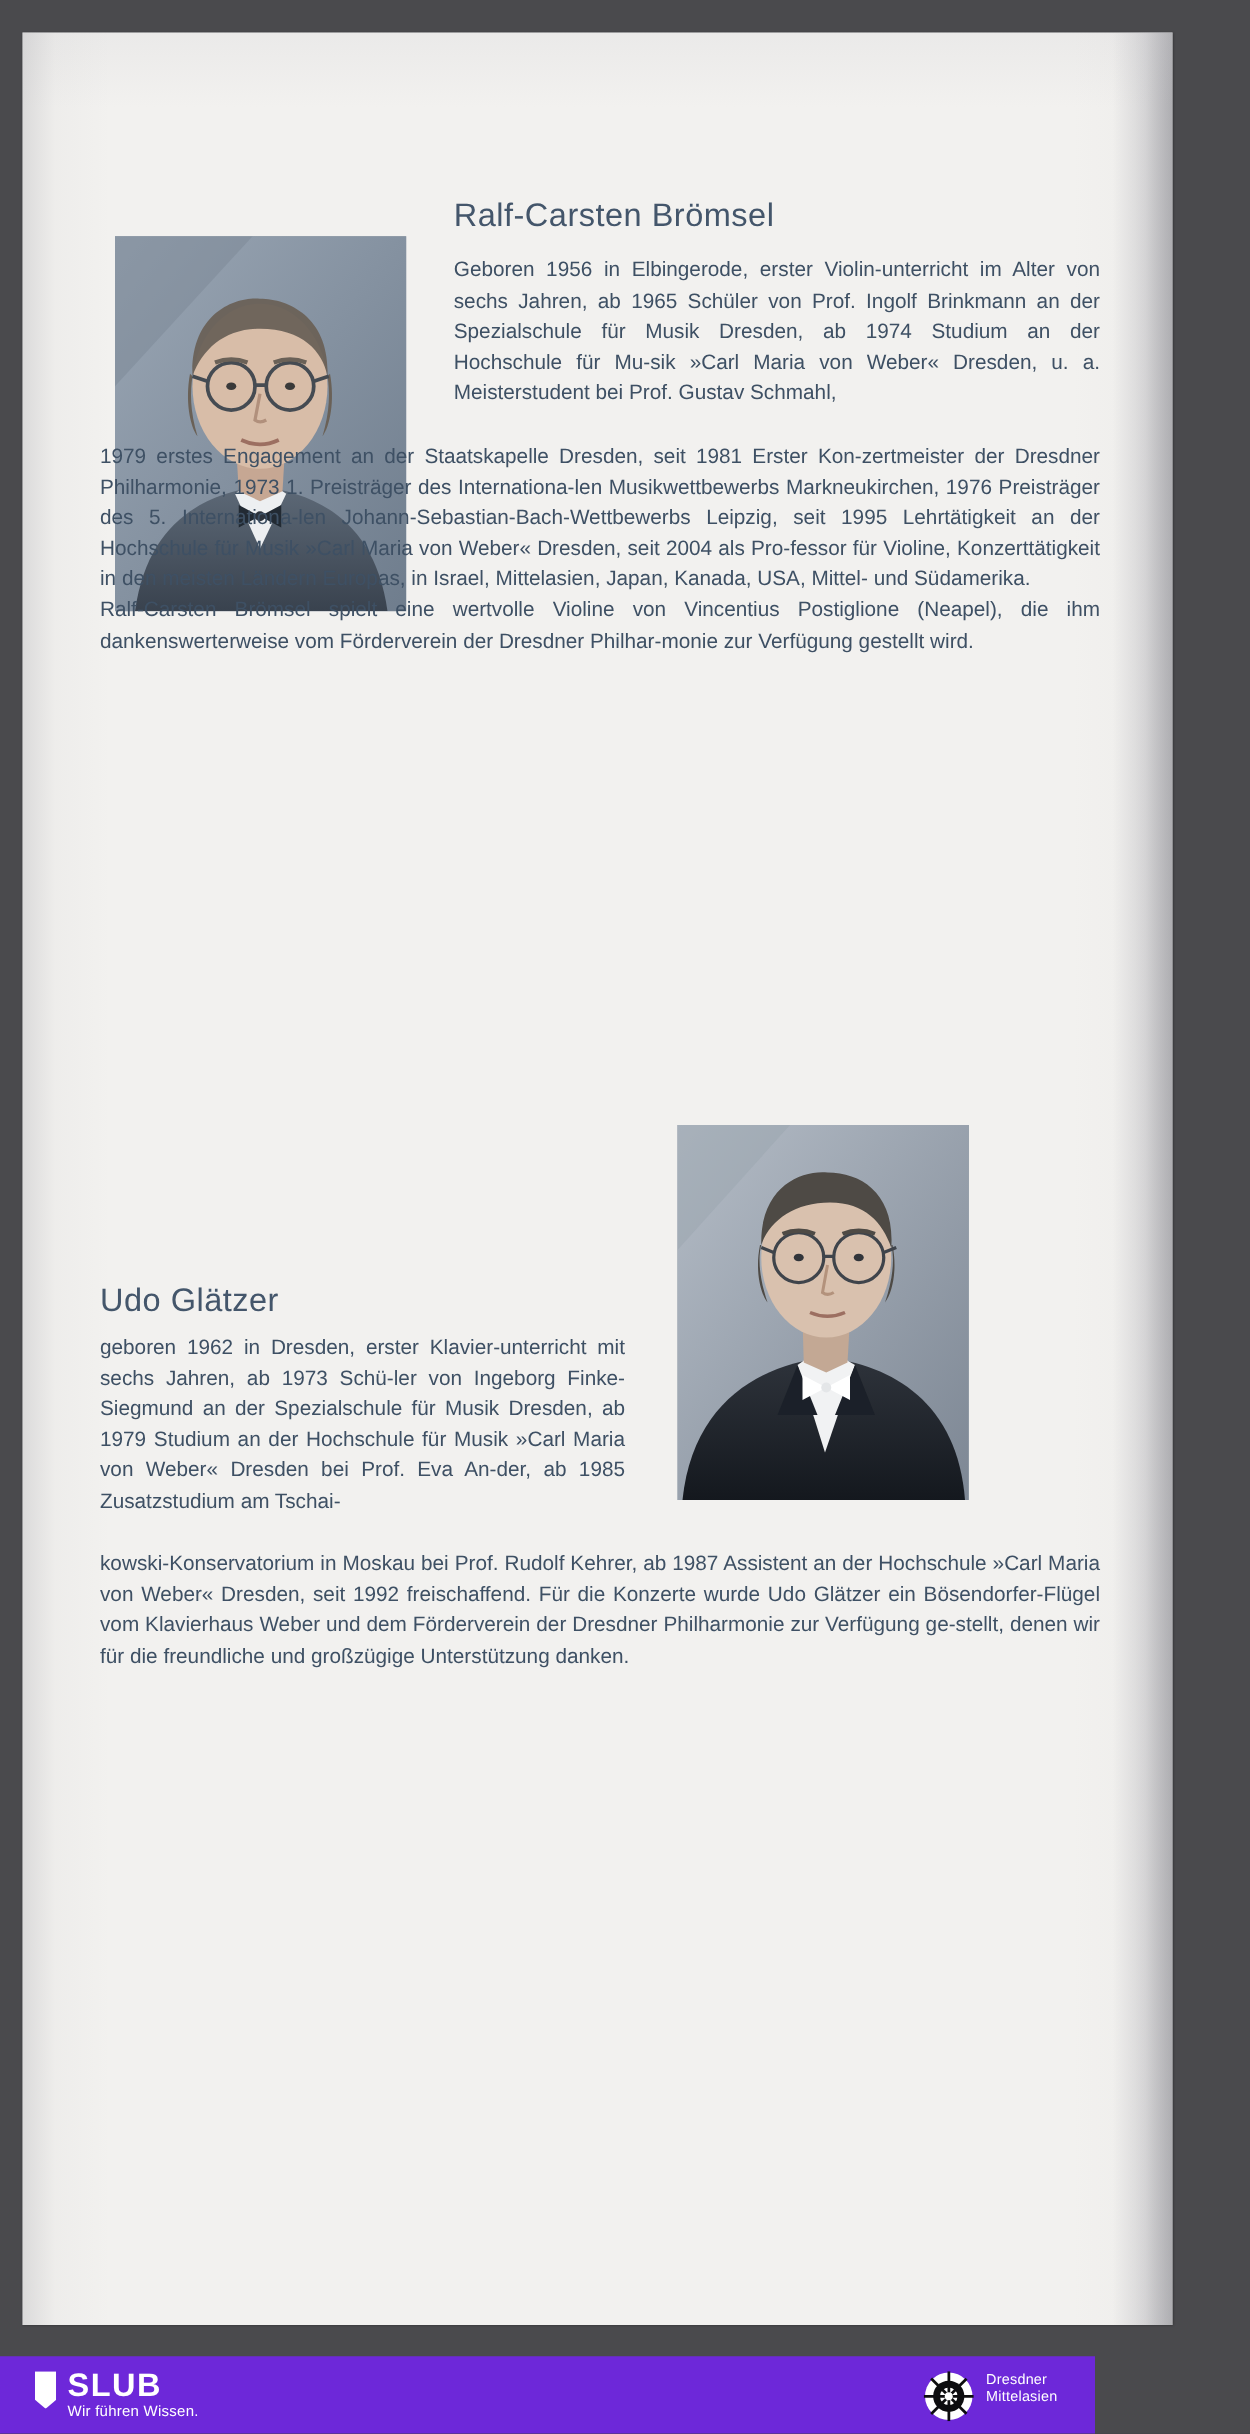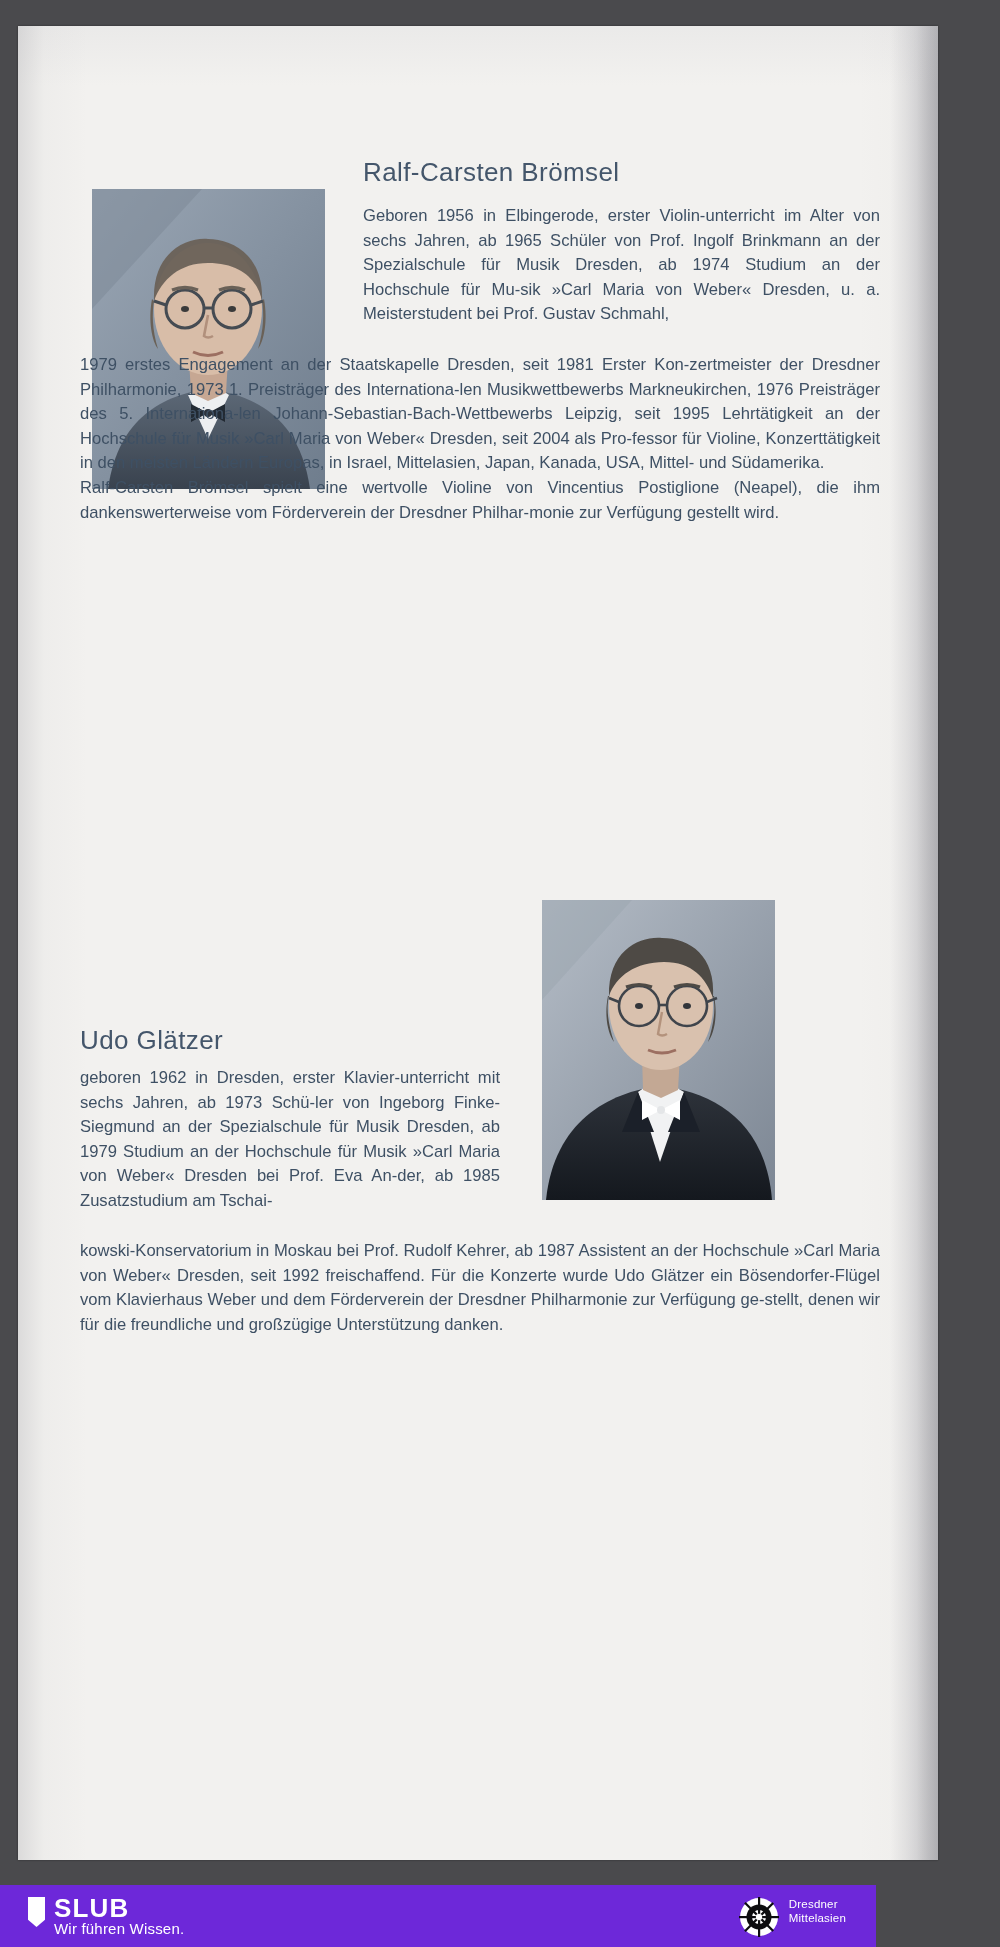--- a/index.html
+++ b/index.html
@@ -159,21 +159,21 @@
     clip-path: polygon(0 0, 100% 0, 100% 76%, 50% 100%, 0 76%);
     margin-top: 3px;
   }
   .slub-text .slub-name {
     font-size: 26px;
     font-weight: bold;
     letter-spacing: 1.2px;
     line-height: 28px;
   }
   .slub-text .slub-claim {
-    font-size: 15px;
+    font-size: 12px;
     letter-spacing: .2px;
     line-height: 14px;
   }
   .dp {
     position: absolute;
     right: 30px;
     top: 12px;
     display: flex;
     align-items: flex-start;
     gap: 10px;

